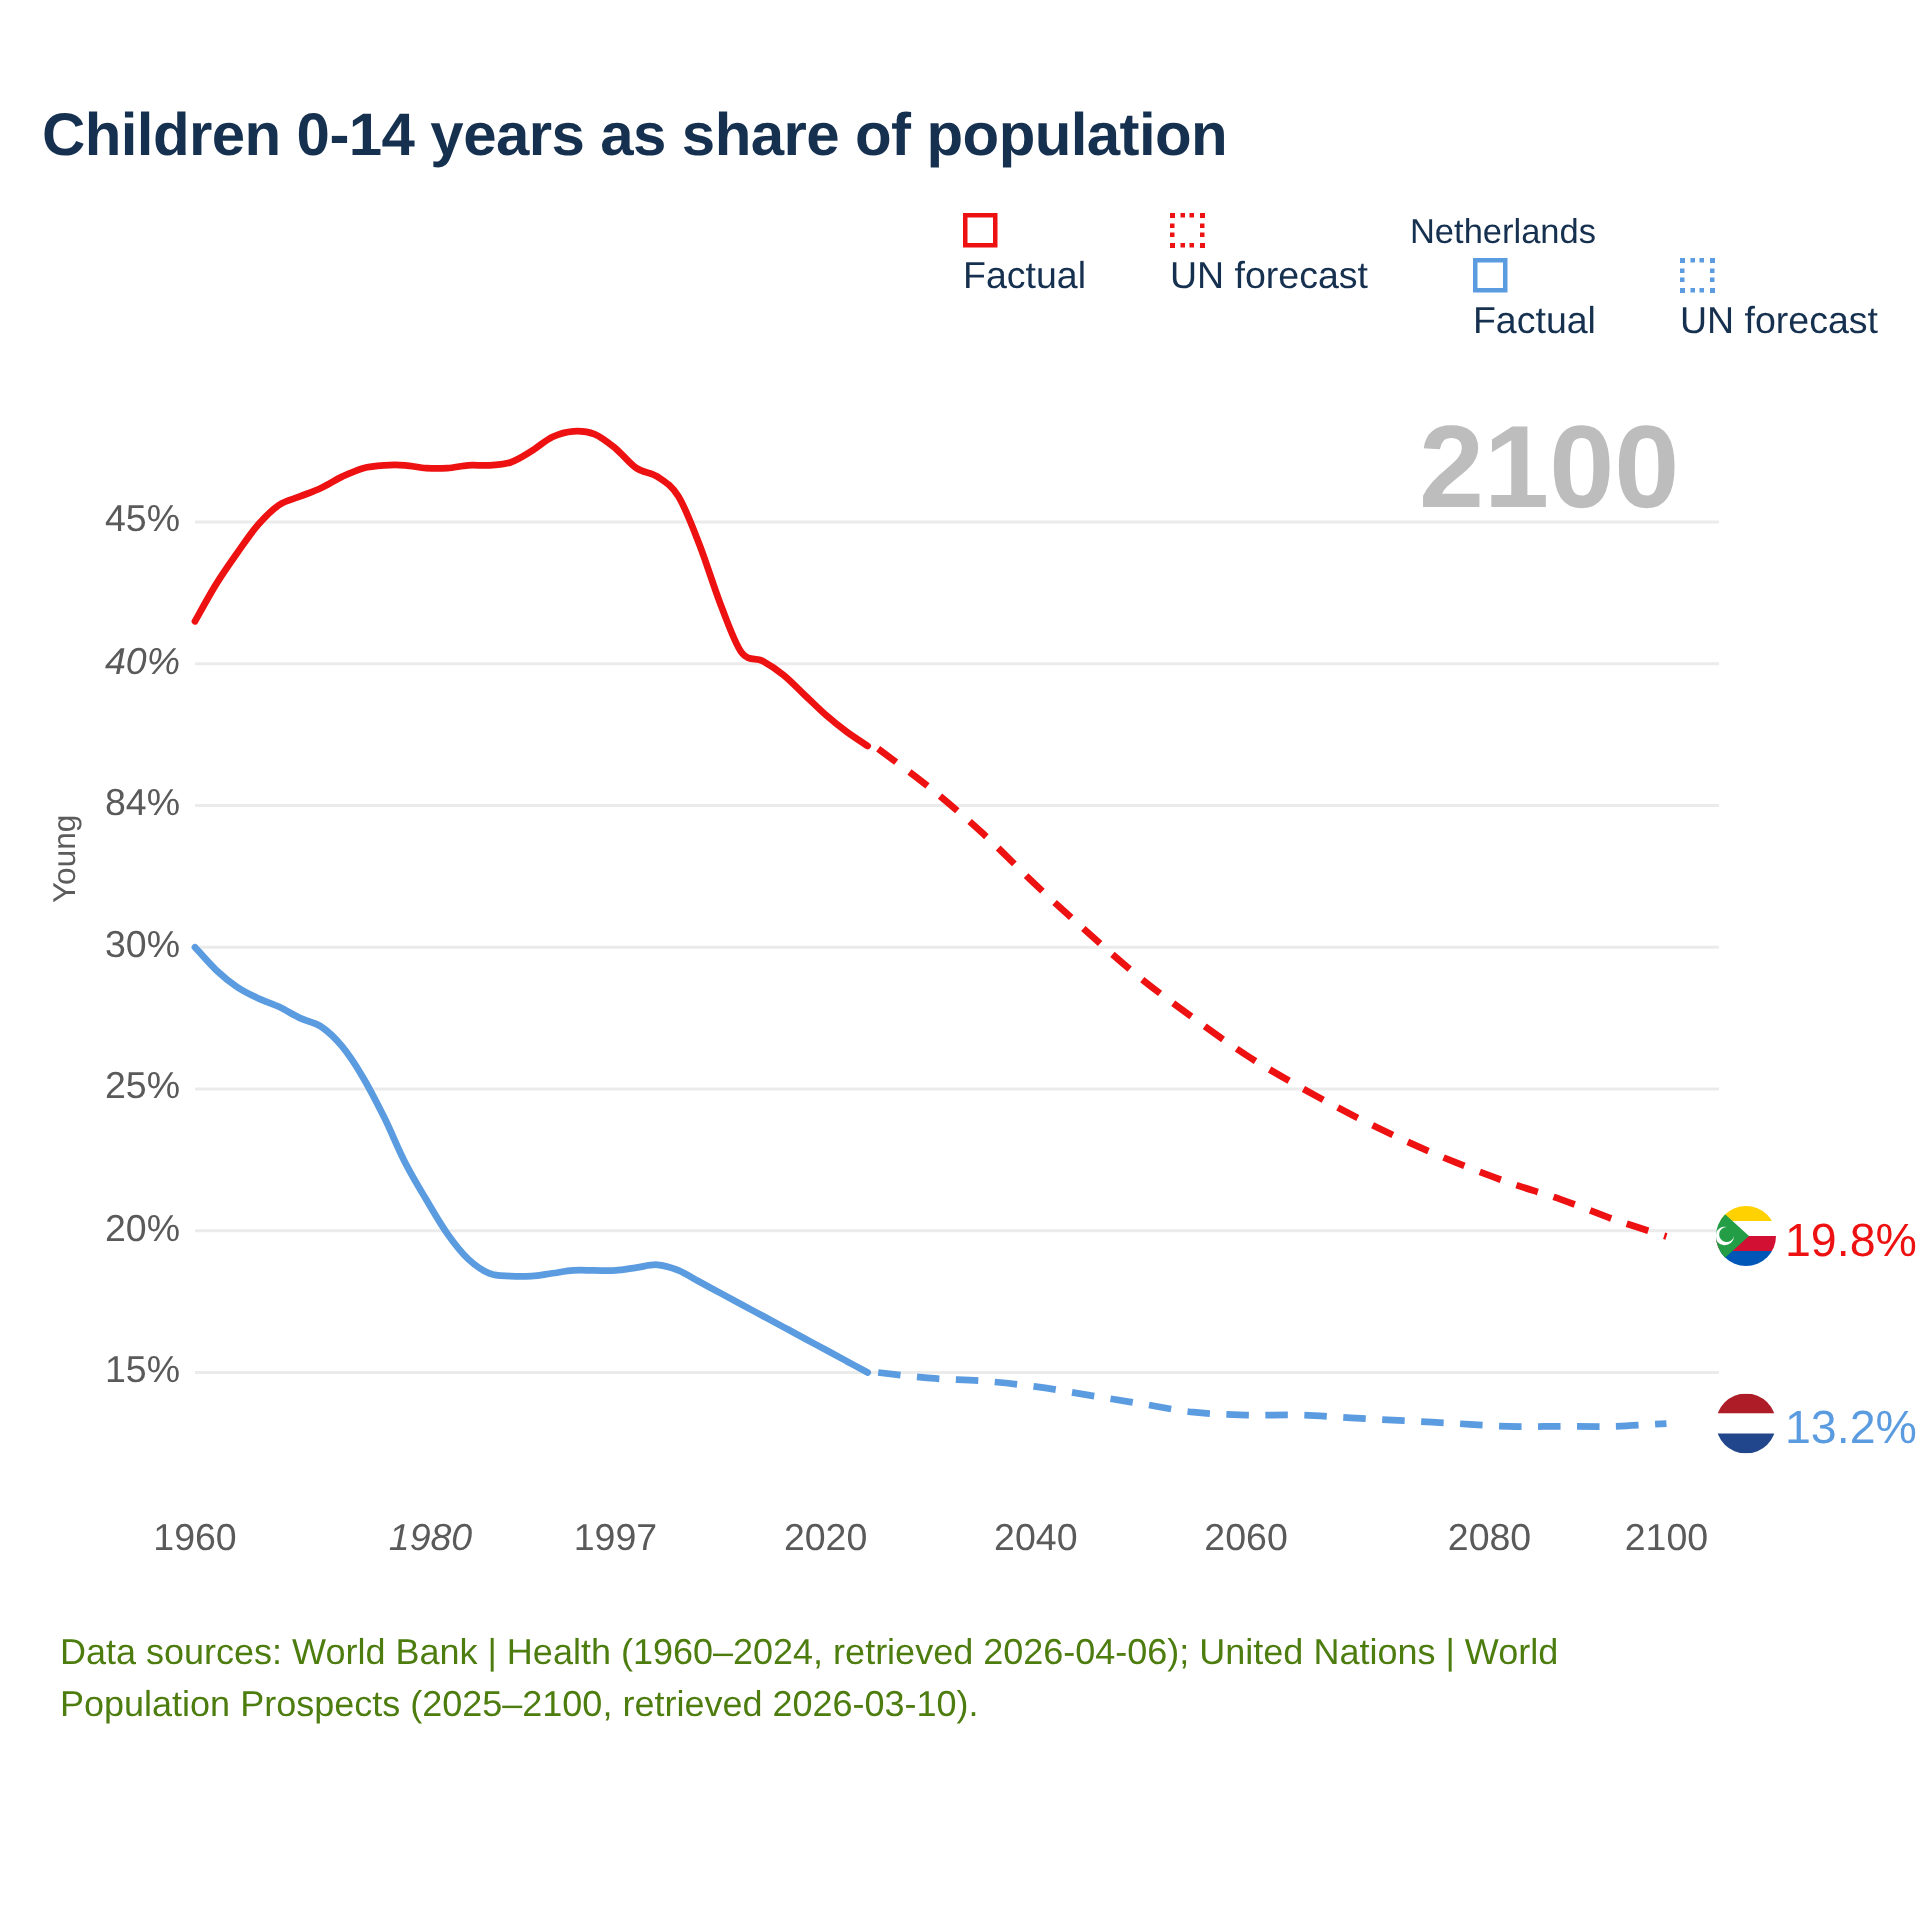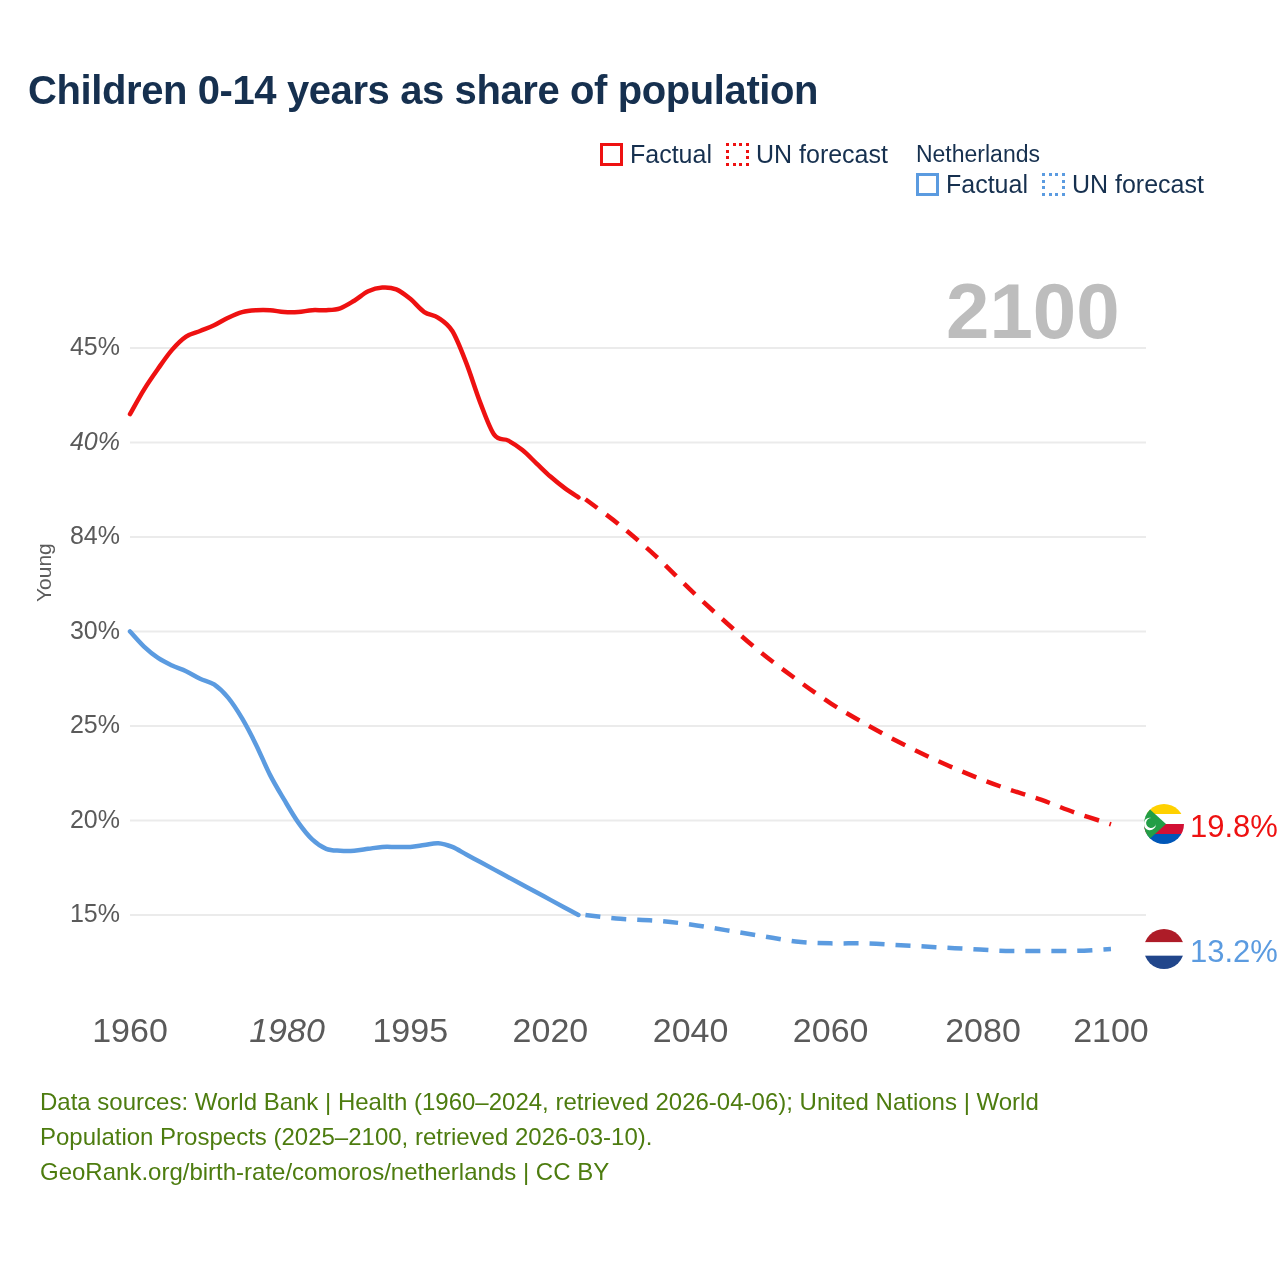--- a/index.html
+++ b/index.html
@@ -53,23 +53,24 @@
     line-height: 1.05;
   }
   .legend-entries {
     display: flex;
     flex-direction: row;
     align-items: center;
     gap: 14px;
   }
   .legend-entry {
     display: flex;
-    flex-direction: row;
-    align-items: center;
+    flex-direction: column;
+    align-items: flex-start;
     gap: 7px;
+    margin-left: 42px;
   }
   .legend-swatch {
     width: 23px;
     height: 23px;
     box-sizing: border-box;
     background: #ffffff;
   }
   .legend-swatch.solid { border: 3px solid var(--sw); }
   .legend-swatch.dotted { border: 3px dotted var(--sw); }
   .legend-label {
@@ -114,21 +115,21 @@
   .tick-label-y {
     position: absolute;
     font-size: 25px;
     color: #5a5a5a;
     text-align: right;
     width: 72px;
     line-height: 1;
   }
   .tick-label-x {
     position: absolute;
-    font-size: 34px;
+    font-size: 25px;
     color: #5a5a5a;
     text-align: center;
     width: 100px;
     line-height: 1;
   }
 
   .end-label {
     position: absolute;
     font-size: 31px;
     line-height: 1;
@@ -212,21 +213,21 @@
   <div id="tick-layer">
       <div class="tick-label-y" style="left: 48px; top: 901px;">15%</div>
       <div class="tick-label-y" style="left: 48px; top: 806.5px;">20%</div>
       <div class="tick-label-y" style="left: 48px; top: 712px;">25%</div>
       <div class="tick-label-y" style="left: 48px; top: 617.5px;">30%</div>
       <div class="tick-label-y" style="left: 48px; top: 523px;">84%</div>
       <div class="tick-label-y" style="left: 48px; top: 428.5px; font-style: italic;">40%</div>
       <div class="tick-label-y" style="left: 48px; top: 334px;">45%</div>
       <div class="tick-label-x" style="left: 80px; top: 1013px;">1960</div>
       <div class="tick-label-x" style="left: 237px; top: 1013px; font-style: italic;">1980</div>
-      <div class="tick-label-x" style="left: 360.276px; top: 1013px;">1995</div>
+      <div class="tick-label-x" style="left: 360.276px; top: 1013px;">1997</div>
       <div class="tick-label-x" style="left: 500.414px; top: 1013px;">2020</div>
       <div class="tick-label-x" style="left: 640.552px; top: 1013px;">2040</div>
       <div class="tick-label-x" style="left: 780.69px; top: 1013px;">2060</div>
       <div class="tick-label-x" style="left: 920.828px; top: 1013px; text-align: right;">2080</div>
       <div class="tick-label-x" style="left: 1060.97px; top: 1013px;">2100</div>
       <div class="flag-marker" style="left: 1144px; top: 804.28px;"><svg viewBox="0 0 40 40" width="40" height="40">
         <rect x="0" y="0" width="40" height="10" fill="#ffd100"></rect>
         <rect x="0" y="10" width="40" height="10" fill="#ffffff"></rect>
         <rect x="0" y="20" width="40" height="10" fill="#d21034"></rect>
         <rect x="0" y="30" width="40" height="10" fill="#0057b8"></rect>
@@ -238,16 +239,15 @@
         <rect x="0" y="0" width="40" height="13.34" fill="#ae1c28"></rect>
         <rect x="0" y="13.34" width="40" height="13.33" fill="#ffffff"></rect>
         <rect x="0" y="26.67" width="40" height="13.33" fill="#21468b"></rect>
       </svg></div>
       <div class="end-label" style="color: rgb(91, 155, 224); left: 1190px; top: 936.02px;">13.2%</div>
     </div>
 
   <div class="footer">
     <span class="footer-line">Data sources: World Bank | Health (1960–2024, retrieved 2026-04-06); United Nations | World</span>
     <span class="footer-line">Population Prospects (2025–2100, retrieved 2026-03-10).</span>
-    <span class="footer-line">GeoRank.org/birth-rate/comoros/netherlands | CC BY</span>
   </div>
 
 </div>
 
 </body></html>

